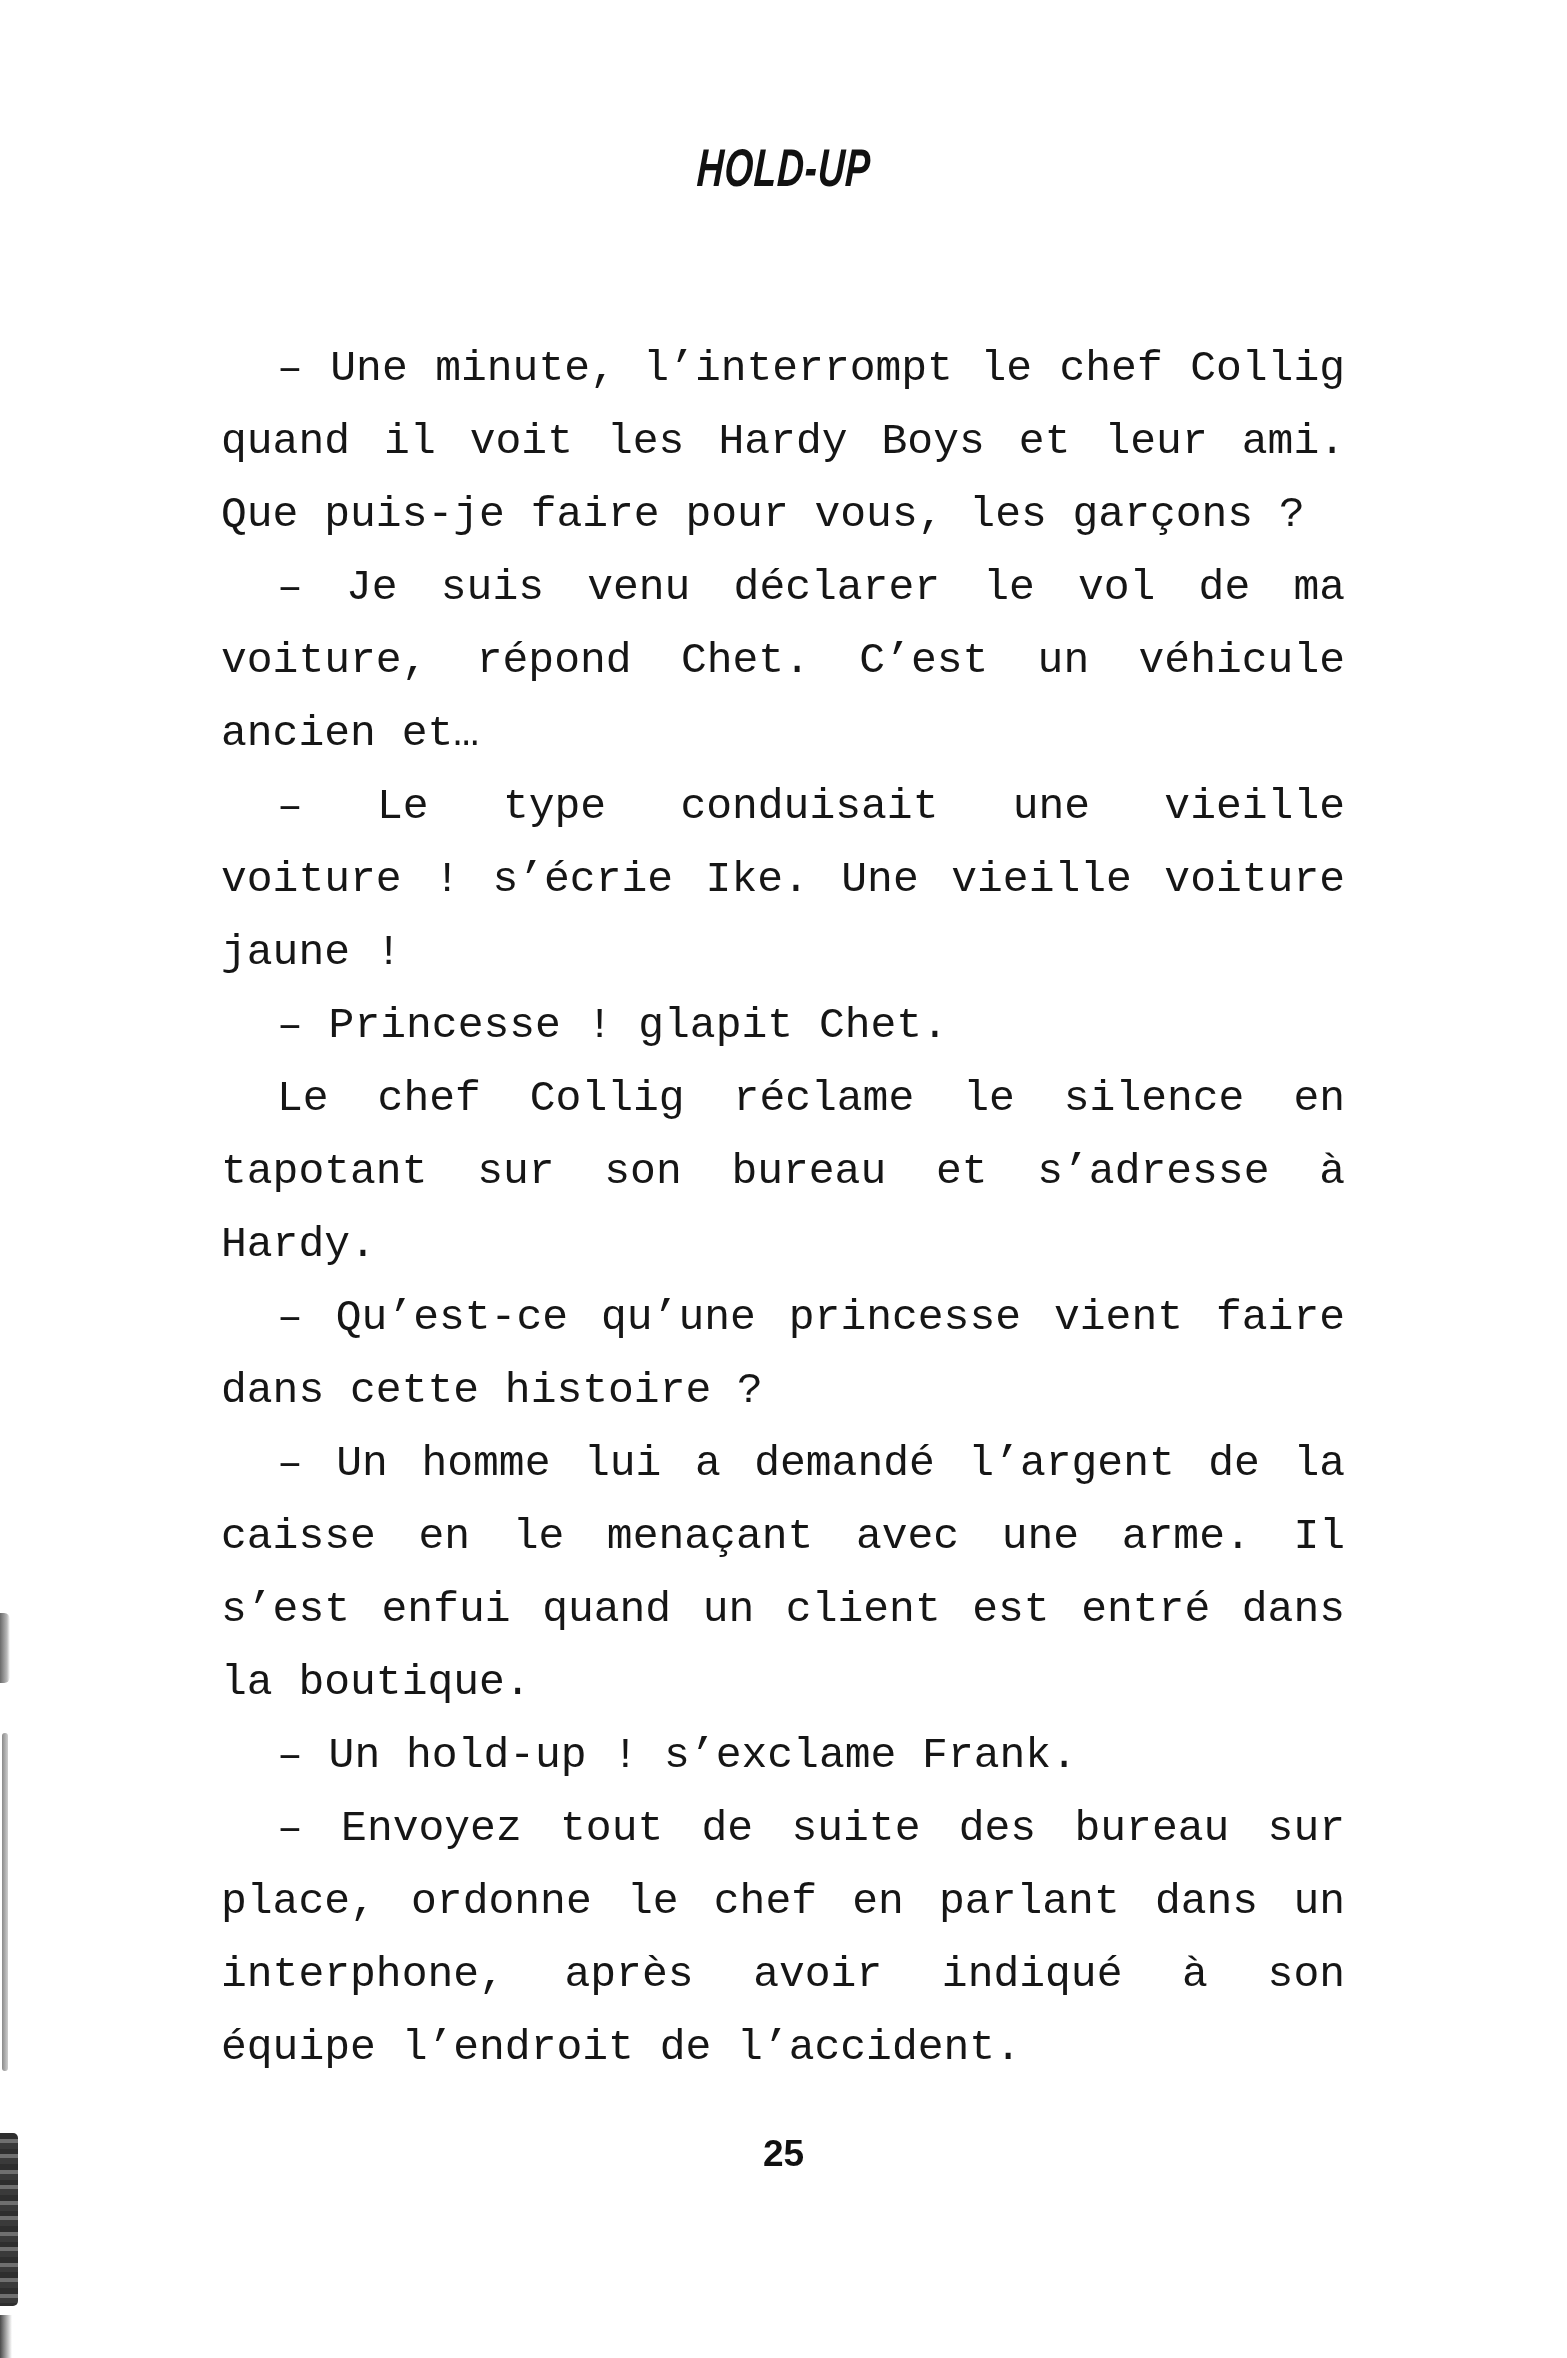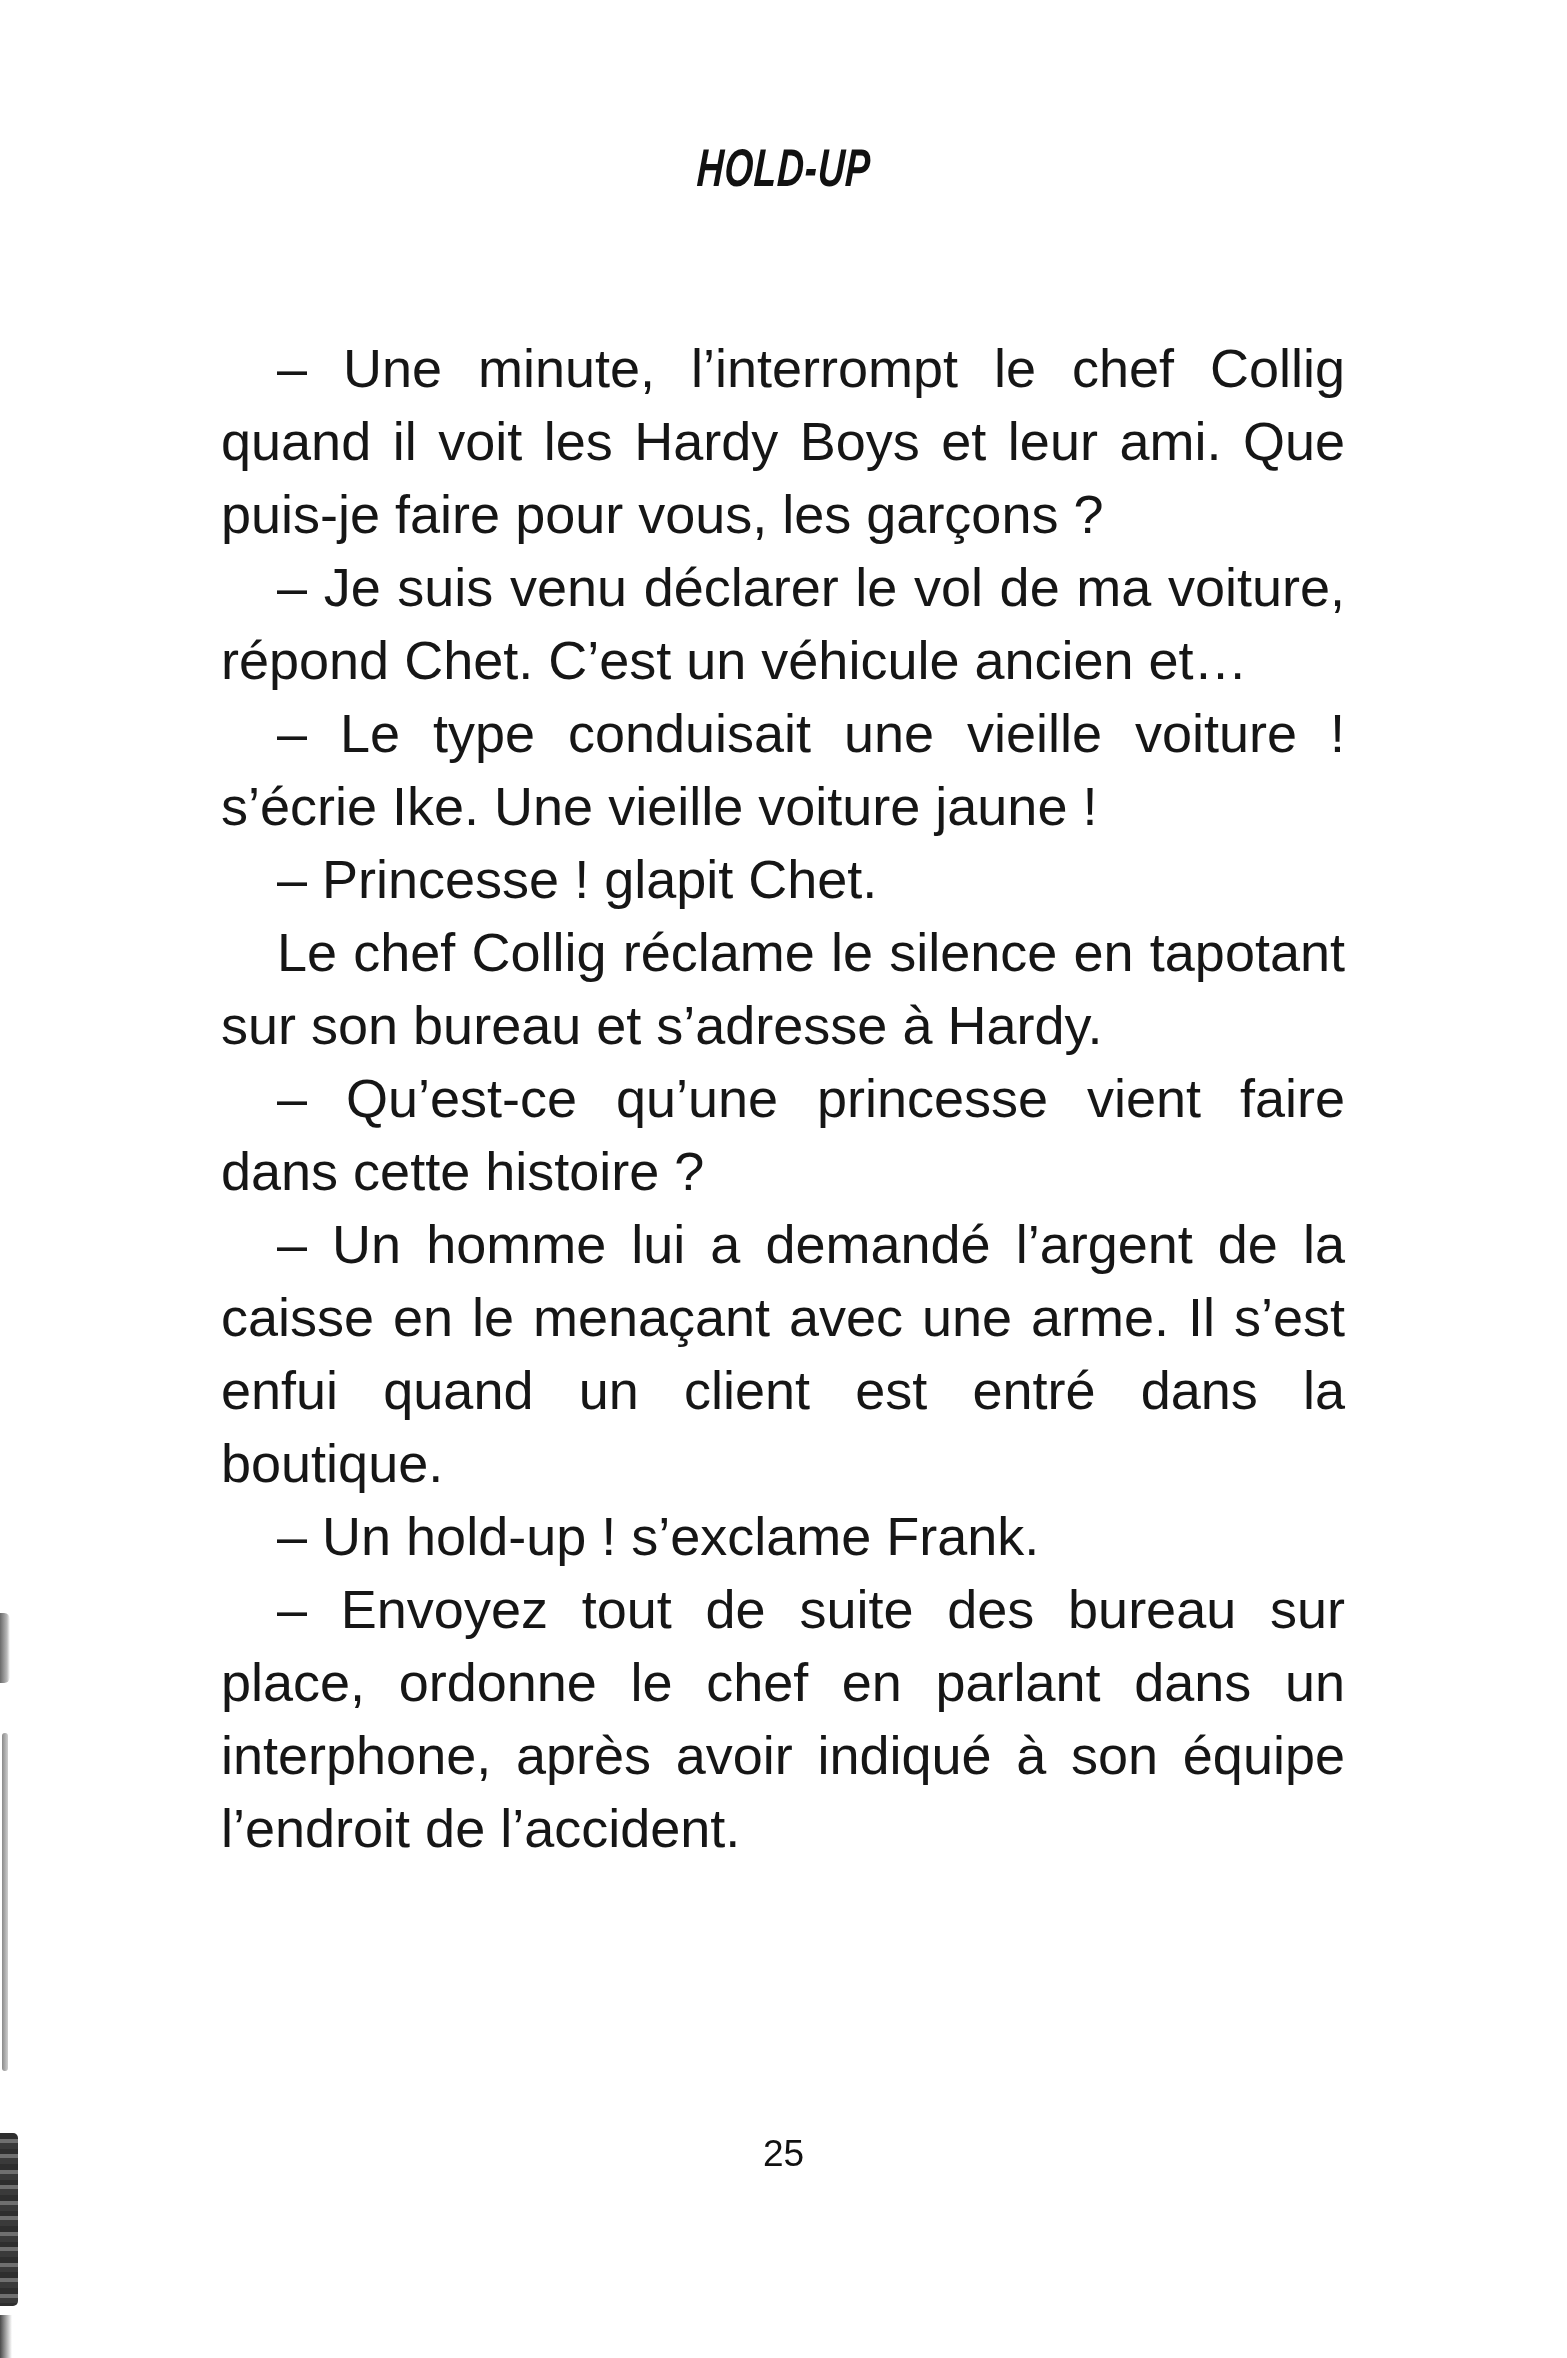--- a/index.html
+++ b/index.html
@@ -33,39 +33,39 @@
     letter-spacing: 1px;
     transform: scale(0.82, 1.18) skewX(-4deg);
     transform-origin: center;
     color: #111111;
   }
   .text-block {
     position: absolute;
     left: 221px;
     top: 332px;
     width: 1124px;
-    font-family: Liberation Sans, sans-serif;
-    font-size: 54px;
+    font-family: Liberation Mono, monospace;
+    font-size: 43px;
     line-height: 73px;
     text-align: justify;
     hyphens: auto;
     -webkit-hyphens: auto;
   }
   .text-block p {
     margin: 0;
     text-indent: 56px;
   }
   .page-number {
     position: absolute;
     top: 2133px;
     left: 0;
     width: 100%;
     text-align: center;
     font-family: "Liberation Sans", "DejaVu Sans", sans-serif;
-    font-weight: 400;
+    font-weight: 700;
     font-size: 37px;
     color: #111111;
   }
   
   .artifact {
     position: absolute;
     pointer-events: none;
   }
   .artifact-1 {
     left: 0; top: 1613px; width: 9.7px; height: 70px;

